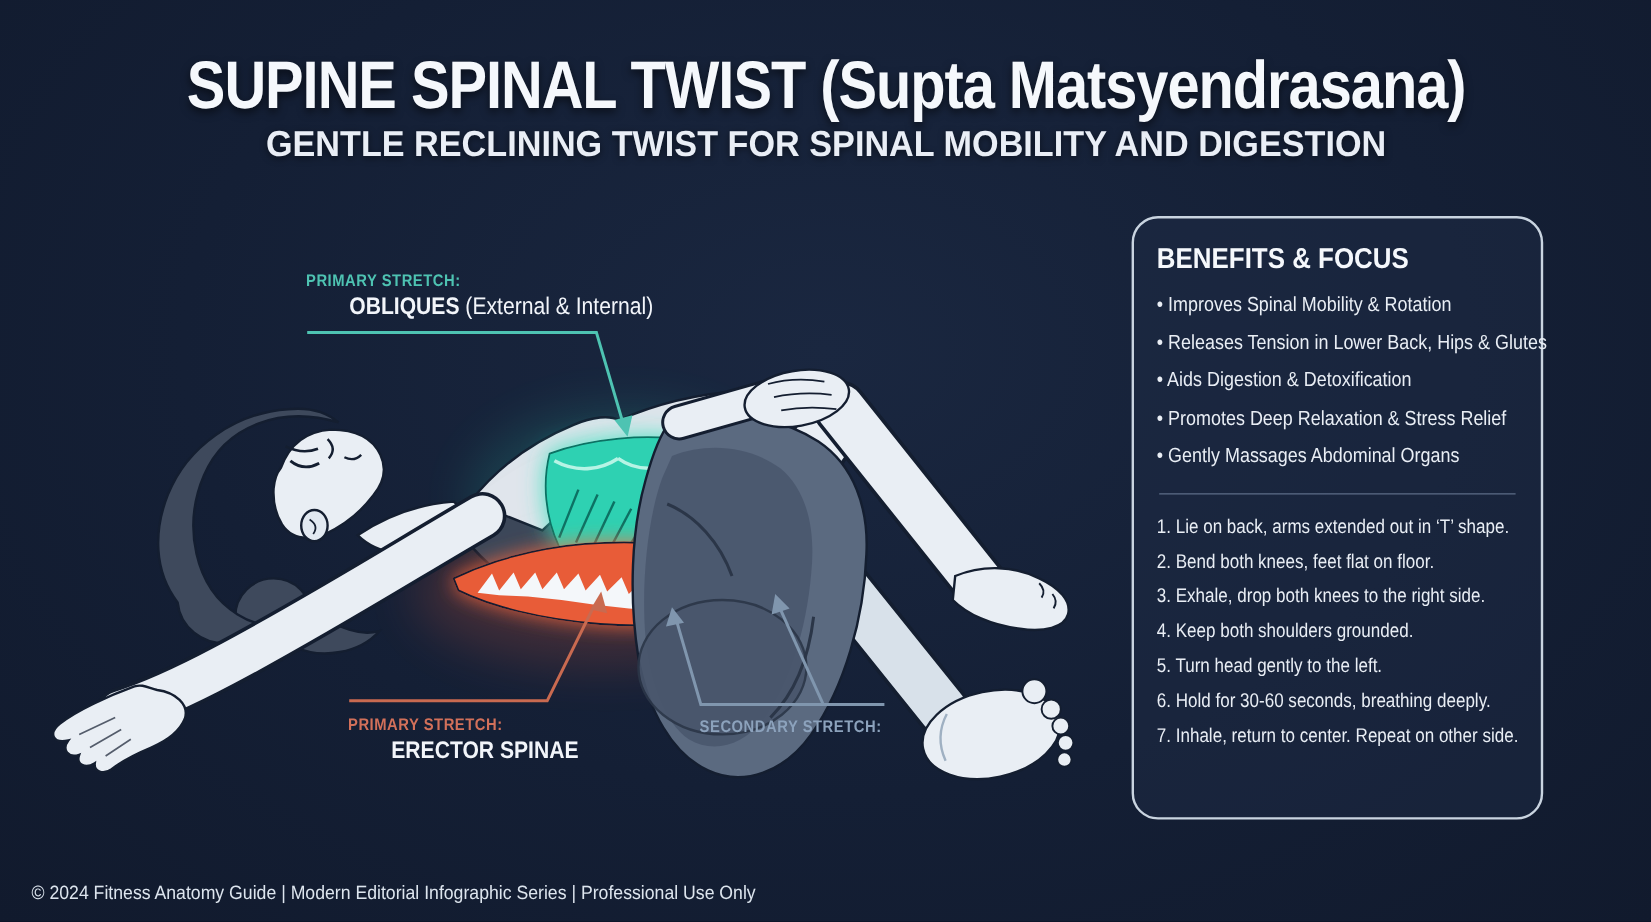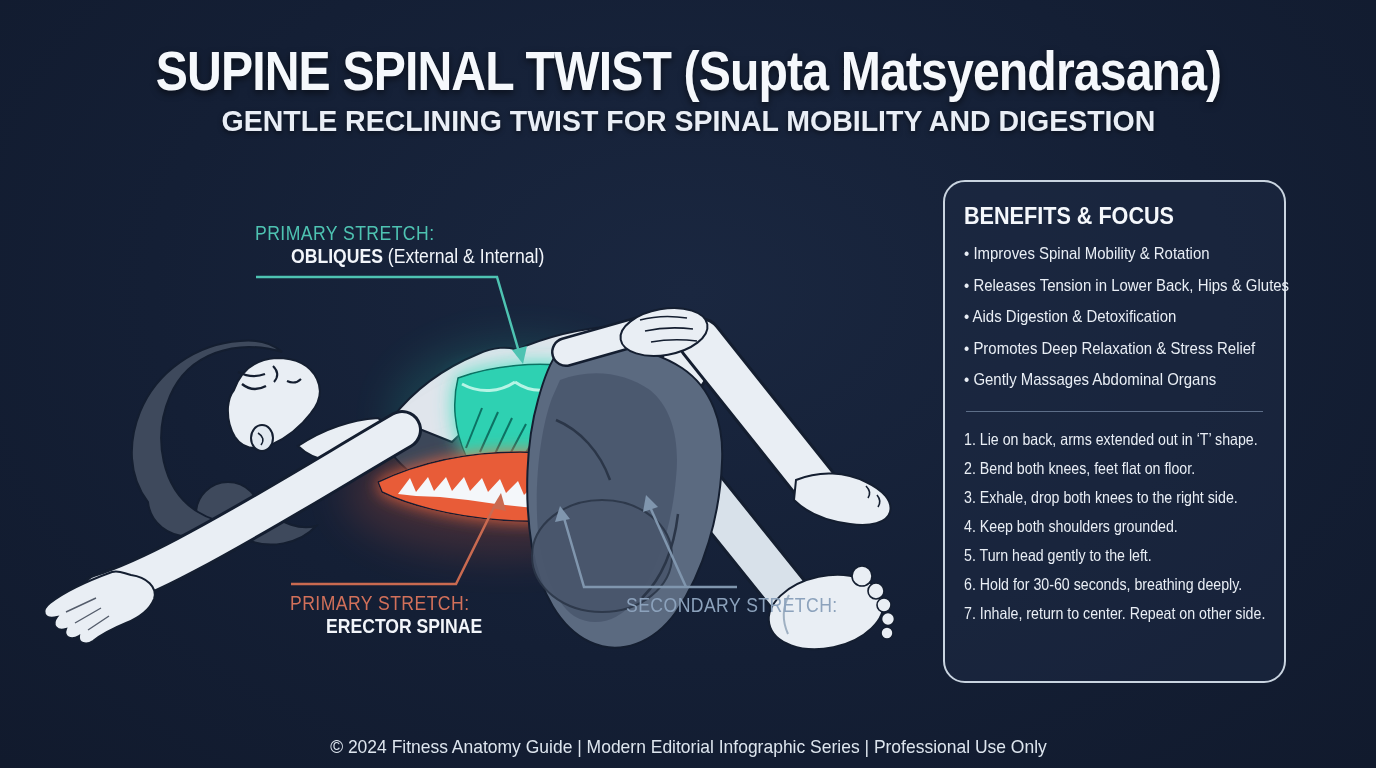--- a/index.html
+++ b/index.html
@@ -15,44 +15,44 @@
     text-shadow:0 3px 8px rgba(0,0,0,.55);}
   #title .inner{transform:scaleX(0.86);transform-origin:50% 50%;display:inline-block;white-space:nowrap;}
   #subtitle{position:absolute;top:104px;left:0;width:100%;text-align:center;
     font-size:30px;font-weight:bold;letter-spacing:0px;color:#e9eef6;
     text-shadow:0 2px 6px rgba(0,0,0,.5);}
   #subtitle .inner{transform:scaleX(0.95);transform-origin:50% 50%;display:inline-block;white-space:nowrap;}
   
   #figure-svg{position:absolute;left:0;top:0;width:1376px;height:768px;pointer-events:none;}
   
   .muscle-label{position:absolute;line-height:23px;}
-  .muscle-label .head{font-size:20px;font-weight:normal;letter-spacing:.5px;}
+  .muscle-label .head{font-size:14px;font-weight:bold;letter-spacing:.5px;}
   .muscle-label .musc{font-size:20px;color:#f2f5fa;margin-left:36px;}
   .muscle-label .musc b{font-weight:bold;}
   #label-obliques{left:255px;top:222px;}
   #label-obliques .head{color:#4ec3b2;}
   #label-erector{left:290px;top:592px;}
   #label-erector .head{color:#d2705a;}
   #label-secondary{left:583px;top:594px;}
-  #label-secondary .head{color:#8ca2bc;margin-left:43px;}
+  #label-secondary .head{color:#8ca2bc;}
   
   #panel{position:absolute;left:943px;top:180px;width:343px;height:503px;box-sizing:border-box;
     border:2px solid #c9d4e0;border-radius:22px;background:rgba(30,44,72,.45);
     padding:20px 19px 16px 19px;}
   .panel-title{font-size:24px;font-weight:bold;color:#f5f8fc;margin:0 0 8px 0;}
   .panel-title .inner{transform:scaleX(0.9);transform-origin:0 50%;display:inline-block;white-space:nowrap;}
   #benefits-list,#instructions-list{list-style:none;margin:0;padding:0;}
   #benefits-list li{font-size:17px;line-height:31.5px;color:#e9eef5;
     transform:scaleX(0.88);transform-origin:0 50%;white-space:nowrap;}
   #instructions-list li{font-size:16.5px;line-height:29px;color:#e9eef5;
     transform:scaleX(0.86);transform-origin:0 50%;white-space:nowrap;}
   #panel-divider{border:none;border-top:1.5px solid rgba(150,170,196,.55);margin:15px 2px 13px 2px;}
   
-  #footer{position:absolute;top:736px;left:0;width:100%;text-align:center;
-    font-size:19px;color:#dde5ee;}
+  #footer{position:absolute;top:736px;left:0;width:100%;
+    font-size:16px;color:#dde5ee;}
   #footer .inner{transform:scaleX(0.92);transform-origin:50% 50%;display:inline-block;white-space:nowrap;}
 </style>
 </head>
 <body>
 
 <div id="canvas">
 
   <div id="subtitle">
     <span class="inner">GENTLE RECLINING TWIST FOR SPINAL MOBILITY AND DIGESTION</span>
   </div>

